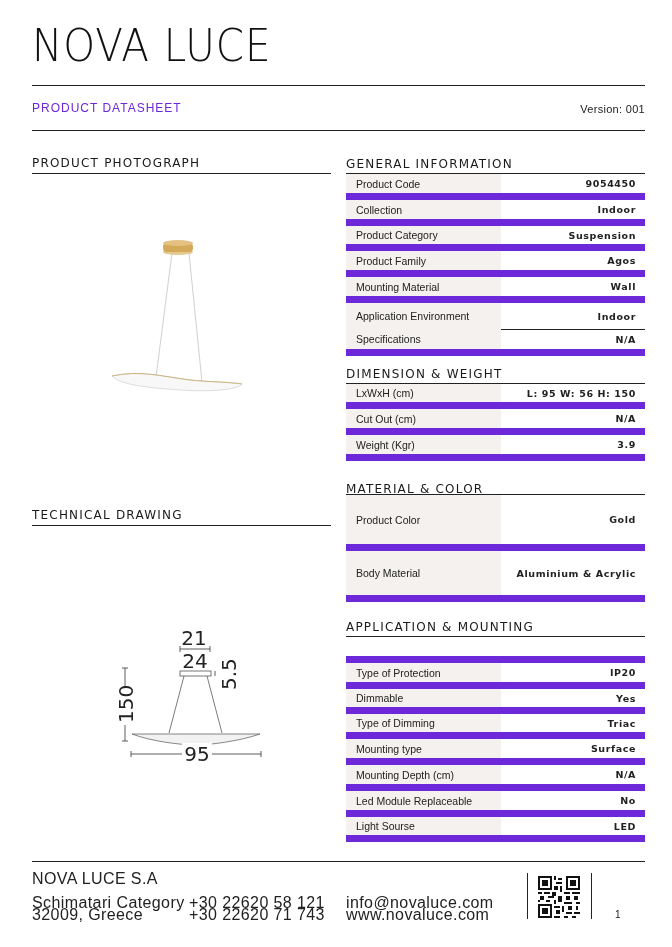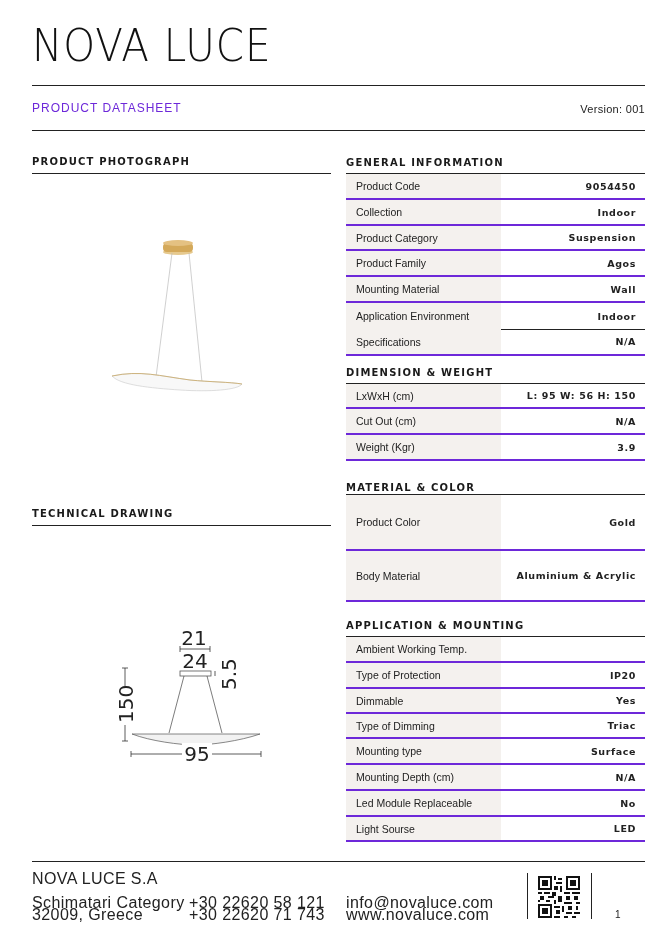--- a/index.html
+++ b/index.html
@@ -11,30 +11,30 @@
     font-family: "DejaVu Sans", sans-serif; font-weight: 200;
     font-size: 44px; letter-spacing: 1px; line-height: 48px; color: #111;
     transform: scaleX(0.92); transform-origin: left top;
   }
   .hr { position: absolute; left: 32px; width: 613px; height: 1px; background: #222; }
 
   .doc-title { position: absolute; left: 32px; top: 101px; font-size: 12px; letter-spacing: 1px; color: #6d28d9; }
   .version { position: absolute; right: 27px; top: 103px; font-size: 11px; letter-spacing: 0.3px; color: #222; }
 
   .sec-head {
-    position: absolute; font-family: "DejaVu Sans", sans-serif; font-weight: bold;
-    font-size: 10px; letter-spacing: 1.2px; color: #1a1a1a;
+    position: absolute; font-family: "DejaVu Sans", sans-serif; font-weight: normal;
+    font-size: 12px; letter-spacing: 1.2px; color: #1a1a1a;
   }
   .sec-line { position: absolute; height: 1px; background: #222; }
 
   .photo { position: absolute; left: 100px; top: 230px; width: 160px; height: 170px; }
   .drawing { position: absolute; left: 100px; top: 615px; width: 180px; height: 160px; }
 
   .table { position: absolute; left: 346px; width: 299px; }
-  .row { position: relative; display: flex; border-bottom: 2px solid #6d28d9; }
+  .row { position: relative; display: flex; border-bottom: 7px solid #6d28d9; }
   .row .lbl {
     width: 155px; background: #f4f1ee; padding-left: 10px;
     font-size: 10.5px; color: #222; display: flex; align-items: center;
   }
   .row .val {
     flex: 1; text-align: right; padding-right: 9px;
     font-family: "DejaVu Sans", sans-serif; font-weight: bold; font-size: 9.5px;
     letter-spacing: 0.6px; color: #222; display: flex; align-items: center; justify-content: flex-end;
   }
   .row.no-border { border-bottom: none; }
@@ -162,21 +162,20 @@
   <div class="row" style="height:51px">
     <div class="lbl">Body Material</div>
     <div class="val">Aluminium &amp; Acrylic</div>
   </div>
 </div>
 
 <div class="sec-head" style="left:346px;top:620px">APPLICATION &amp; MOUNTING</div>
 <div class="sec-line" style="left:346px;top:636px;width:299px"></div>
 <div class="table" style="top:637px">
   <div class="row" style="height:26px">
-    <div class="lbl">Ambient Working Temp.</div>
   </div>
   <div class="row" style="height:26px">
     <div class="lbl">Type of Protection</div>
     <div class="val">IP20</div>
   </div>
   <div class="row" style="height:25px">
     <div class="lbl">Dimmable</div>
     <div class="val">Yes</div>
   </div>
   <div class="row" style="height:25px">

